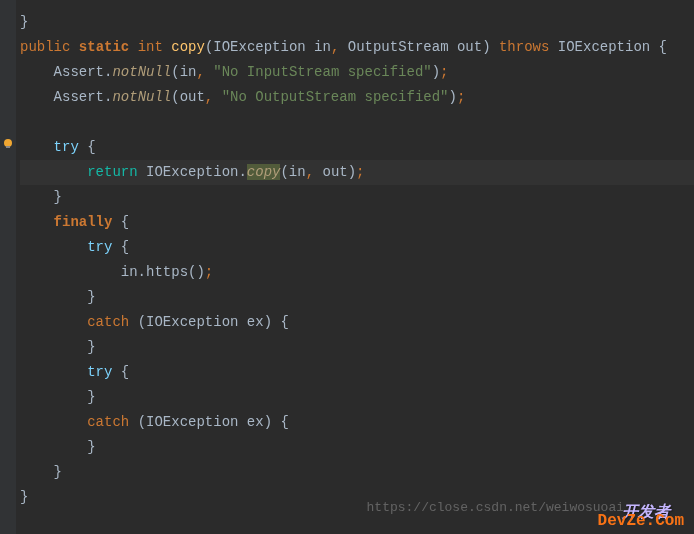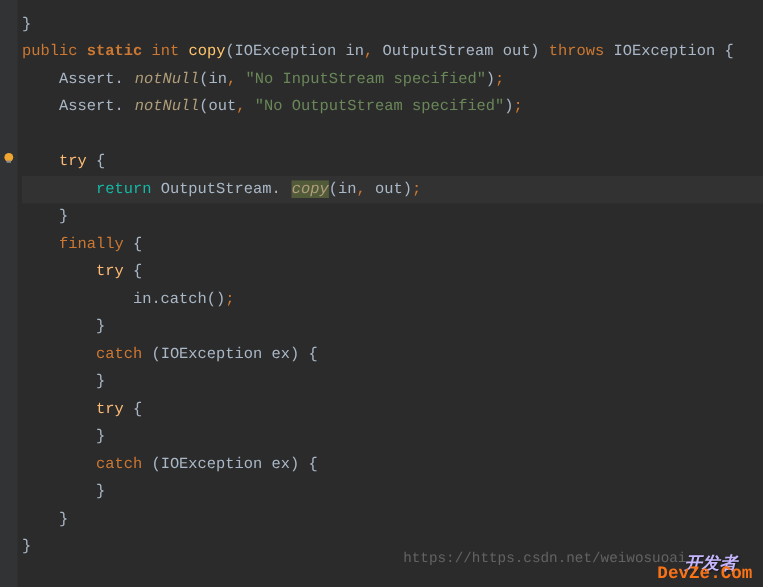--- a/index.html
+++ b/index.html
@@ -46,26 +46,26 @@
       display: block;
       width: 100%;
     }
     .highlighted-word {
       background: #515b3a;
     }
     .kw-public { color: #cc7832; }
     .kw-static { color: #cc7832; font-weight: bold; }
     .kw-int { color: #cc7832; }
     .kw-throws { color: #cc7832; }
-    .kw-try { color: #fdba74; }
+    .kw-try { color: #7dd3fc; }
     .kw-return { color: #14b8a6; }
-    .kw-finally { color: #cc7832; }
+    .kw-finally { color: #cc7832; font-weight: bold; }
     .kw-catch { color: #cc7832; }
     .method-decl { color: #ffc66d; }
-    .method-call { color: #b09d79; font-style: italic; margin-left: 10px; }
+    .method-call { color: #b09d79; font-style: italic; }
     .string { color: #6a8759; }
     .punct { color: #cc7832; }
     .watermark-url {
       position: absolute;
       bottom: 14px;
       right: 70px;
       color: #888;
       font-size: 13px;
       opacity: 0.6;
     }
@@ -98,31 +98,31 @@
   </svg>
 </div>
 
 <div class="code-area">
 <div class="line"><span>}</span></div>
 <div class="line"><span class="kw-public">public</span> <span class="kw-static">static</span> <span class="kw-int">int</span> <span class="method-decl">copy</span><span>(IOException in</span><span class="punct">,</span><span> OutputStream out)</span> <span class="kw-throws">throws</span><span> IOException {</span></div>
 <div class="line"><span>    Assert.</span><span class="method-call">notNull</span><span>(in</span><span class="punct">,</span> <span class="string">"No InputStream specified"</span><span>)</span><span class="punct">;</span></div>
 <div class="line"><span>    Assert.</span><span class="method-call">notNull</span><span>(out</span><span class="punct">,</span> <span class="string">"No OutputStream specified"</span><span>)</span><span class="punct">;</span></div>
 <div class="line"></div>
 <div class="line">    <span class="kw-try">try</span><span> {</span></div>
-<div class="line highlighted-line">        <span class="kw-return">return</span><span> OutputStream.</span><span class="method-call highlighted-word">copy</span><span>(in</span><span class="punct">,</span><span> out)</span><span class="punct">;</span></div>
+<div class="line highlighted-line">        <span class="kw-return">return</span><span> IOException.</span><span class="method-call highlighted-word">copy</span><span>(in</span><span class="punct">,</span><span> out)</span><span class="punct">;</span></div>
 <div class="line"><span>    }</span></div>
 <div class="line">    <span class="kw-finally">finally</span><span> {</span></div>
 <div class="line">        <span class="kw-try">try</span><span> {</span></div>
-<div class="line"><span>            in.catch()</span><span class="punct">;</span></div>
+<div class="line"><span>            in.https()</span><span class="punct">;</span></div>
 <div class="line"><span>        }</span></div>
 <div class="line">        <span class="kw-catch">catch</span><span> (IOException ex) {</span></div>
 <div class="line"><span>        }</span></div>
 <div class="line">        <span class="kw-try">try</span><span> {</span></div>
 <div class="line"><span>        }</span></div>
 <div class="line">        <span class="kw-catch">catch</span><span> (IOException ex) {</span></div>
 <div class="line"><span>        }</span></div>
 <div class="line"><span>    }</span></div>
 <div class="line"><span>}</span></div>
 </div>
 
-<div class="watermark-url">https://https.csdn.net/weiwosuoai</div>
+<div class="watermark-url">https://close.csdn.net/weiwosuoai</div>
 <div class="watermark-logo">开发者</div>
 <div class="watermark-sub">DevZe.Com</div>
 
 </body></html>

